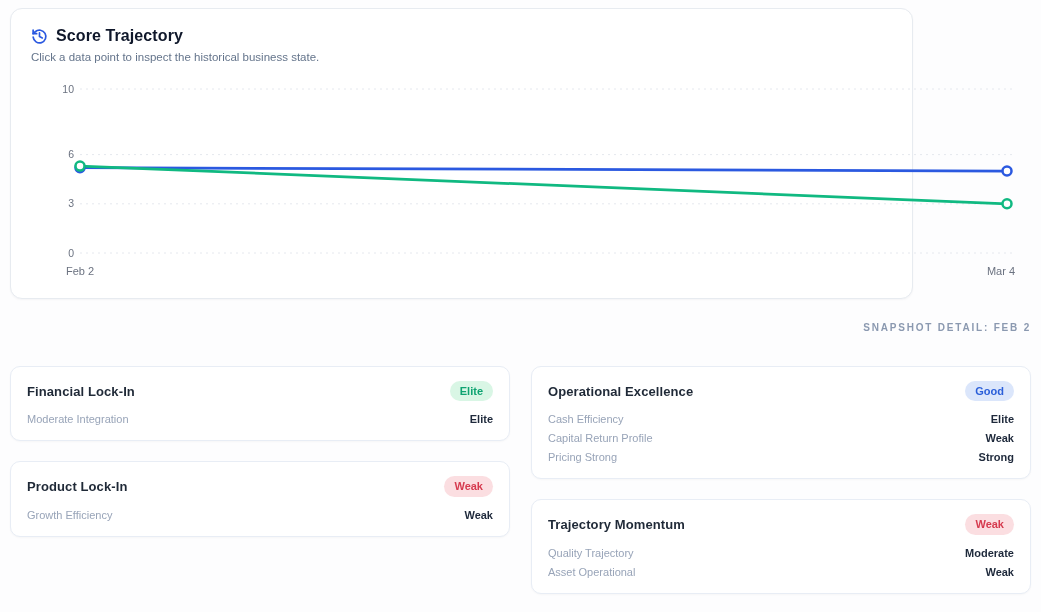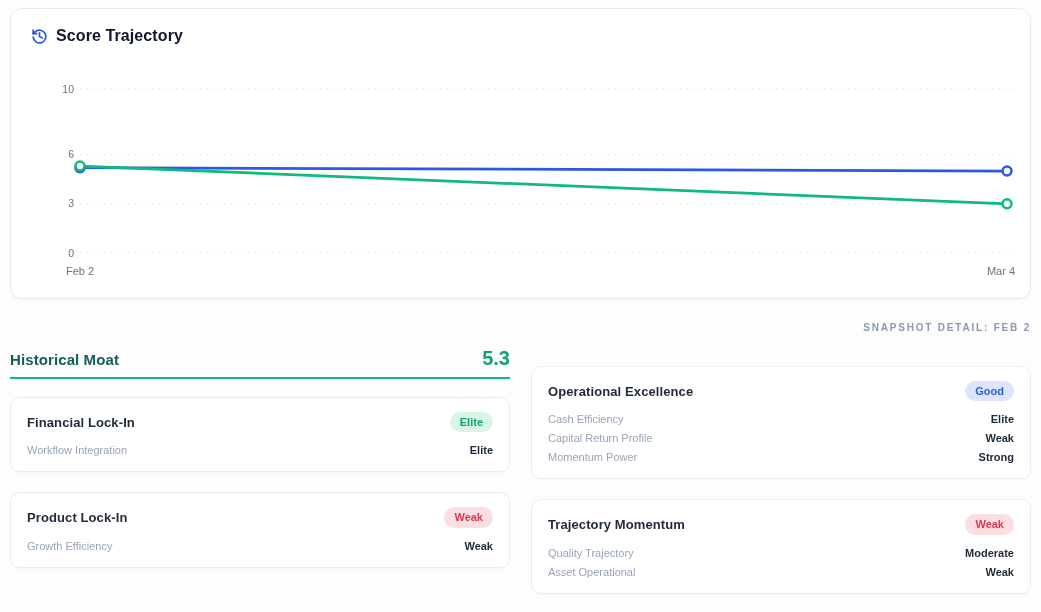--- a/index.html
+++ b/index.html
@@ -6,21 +6,21 @@
   html, body { width: 1041px; height: 612px; overflow: hidden; }
   body {
     background: #fdfdfe;
     font-family: "Liberation Sans", "DejaVu Sans", sans-serif;
     color: #0f172a;
     padding: 8px 10px 0 10px;
   }
 
   
   .chart-panel {
-    width: 1021px; height: 291px;
+    width: 903px; height: 291px;
     background: #fff;
     border: 1px solid #e7ebf0;
     border-radius: 12px;
     box-shadow: 0 1px 2px rgba(15,23,42,.04);
     position: relative;
   }
   .chart-head { padding: 18px 20px 0 20px; }
   .chart-title-row { display: flex; align-items: center; gap: 8px; }
   .history-icon { width: 17px; height: 17px; color: var(--accent-blue, #2563eb); flex: 0 0 auto; }
   .chart-title { font-size: 16px; font-weight: 700; letter-spacing: .1px; color: #0f172a; }
@@ -82,20 +82,21 @@
 <section class="chart-panel">
   <div class="chart-head">
     <div class="chart-title-row">
       <svg class="history-icon" viewBox="0 0 24 24" fill="none" stroke="currentColor" stroke-width="2.4" stroke-linecap="round" stroke-linejoin="round">
         <path d="M3 3v5h5"></path>
         <path d="M3.05 13A9 9 0 1 0 6 5.3L3 8"></path>
         <path d="M12 7v5l4 2"></path>
       </svg>
       <h2 class="chart-title">Score Trajectory</h2>
     </div>
+    <p class="chart-subtitle">Click a data point to inspect the historical business state.</p>
   </div>
   <svg class="chart-svg" viewBox="0 0 1021 215" xmlns="http://www.w3.org/2000/svg">
       <line x1="69" y1="174" x2="1004" y2="174" stroke="#e5e8ee" stroke-width="1" stroke-dasharray="2 4"></line>
       <text x="63" y="177.5" text-anchor="end" font-size="10.5" fill="#6b7280">0</text>
       <line x1="69" y1="124.80000000000001" x2="1004" y2="124.80000000000001" stroke="#e5e8ee" stroke-width="1" stroke-dasharray="2 4"></line>
       <text x="63" y="128.3" text-anchor="end" font-size="10.5" fill="#6b7280">3</text>
       <line x1="69" y1="75.60000000000001" x2="1004" y2="75.60000000000001" stroke="#e5e8ee" stroke-width="1" stroke-dasharray="2 4"></line>
       <text x="63" y="79.10000000000001" text-anchor="end" font-size="10.5" fill="#6b7280">6</text>
       <line x1="69" y1="10" x2="1004" y2="10" stroke="#e5e8ee" stroke-width="1" stroke-dasharray="2 4"></line>
       <text x="63" y="13.5" text-anchor="end" font-size="10.5" fill="#6b7280">10</text>
@@ -108,33 +109,29 @@
       <circle cx="69" cy="87.08" r="4.5" fill="#fff" stroke="#10b981" stroke-width="2.5" cursor="pointer"></circle>
       <circle cx="996" cy="124.80000000000001" r="4.5" fill="#fff" stroke="#10b981" stroke-width="2.5" cursor="pointer"></circle>
     </svg>
 </section>
 
 <div class="snapshot-label">SNAPSHOT DETAIL: FEB 2</div>
 
 <div class="columns">
 
   <div class="column moat">
-    <div class="col-header">
-      <span class="col-title">Historical Moat</span>
-      <span class="col-score">5.3</span>
-    </div>
     <div class="cards">
       <div class="card">
         <div class="card-title-row">
           <span class="card-title">Financial Lock-In</span>
           <span class="badge badge-green">Elite</span>
         </div>
         <div class="rows">
           <div class="metric-row">
-            <span class="metric-label">Workflow Integration</span>
+            <span class="metric-label">Moderate Integration</span>
             <span class="metric-value">Elite</span>
           </div>
         </div>
       </div>
       <div class="card">
         <div class="card-title-row">
           <span class="card-title">Product Lock-In</span>
           <span class="badge badge-red">Weak</span>
         </div>
         <div class="rows">
@@ -157,21 +154,21 @@
         <div class="rows">
           <div class="metric-row">
             <span class="metric-label">Cash Efficiency</span>
             <span class="metric-value">Elite</span>
           </div>
           <div class="metric-row">
             <span class="metric-label">Capital Return Profile</span>
             <span class="metric-value">Weak</span>
           </div>
           <div class="metric-row">
-            <span class="metric-label">Momentum Power</span>
+            <span class="metric-label">Pricing Strong</span>
             <span class="metric-value">Strong</span>
           </div>
         </div>
       </div>
       <div class="card">
         <div class="card-title-row">
           <span class="card-title">Trajectory Momentum</span>
           <span class="badge badge-red">Weak</span>
         </div>
         <div class="rows">

